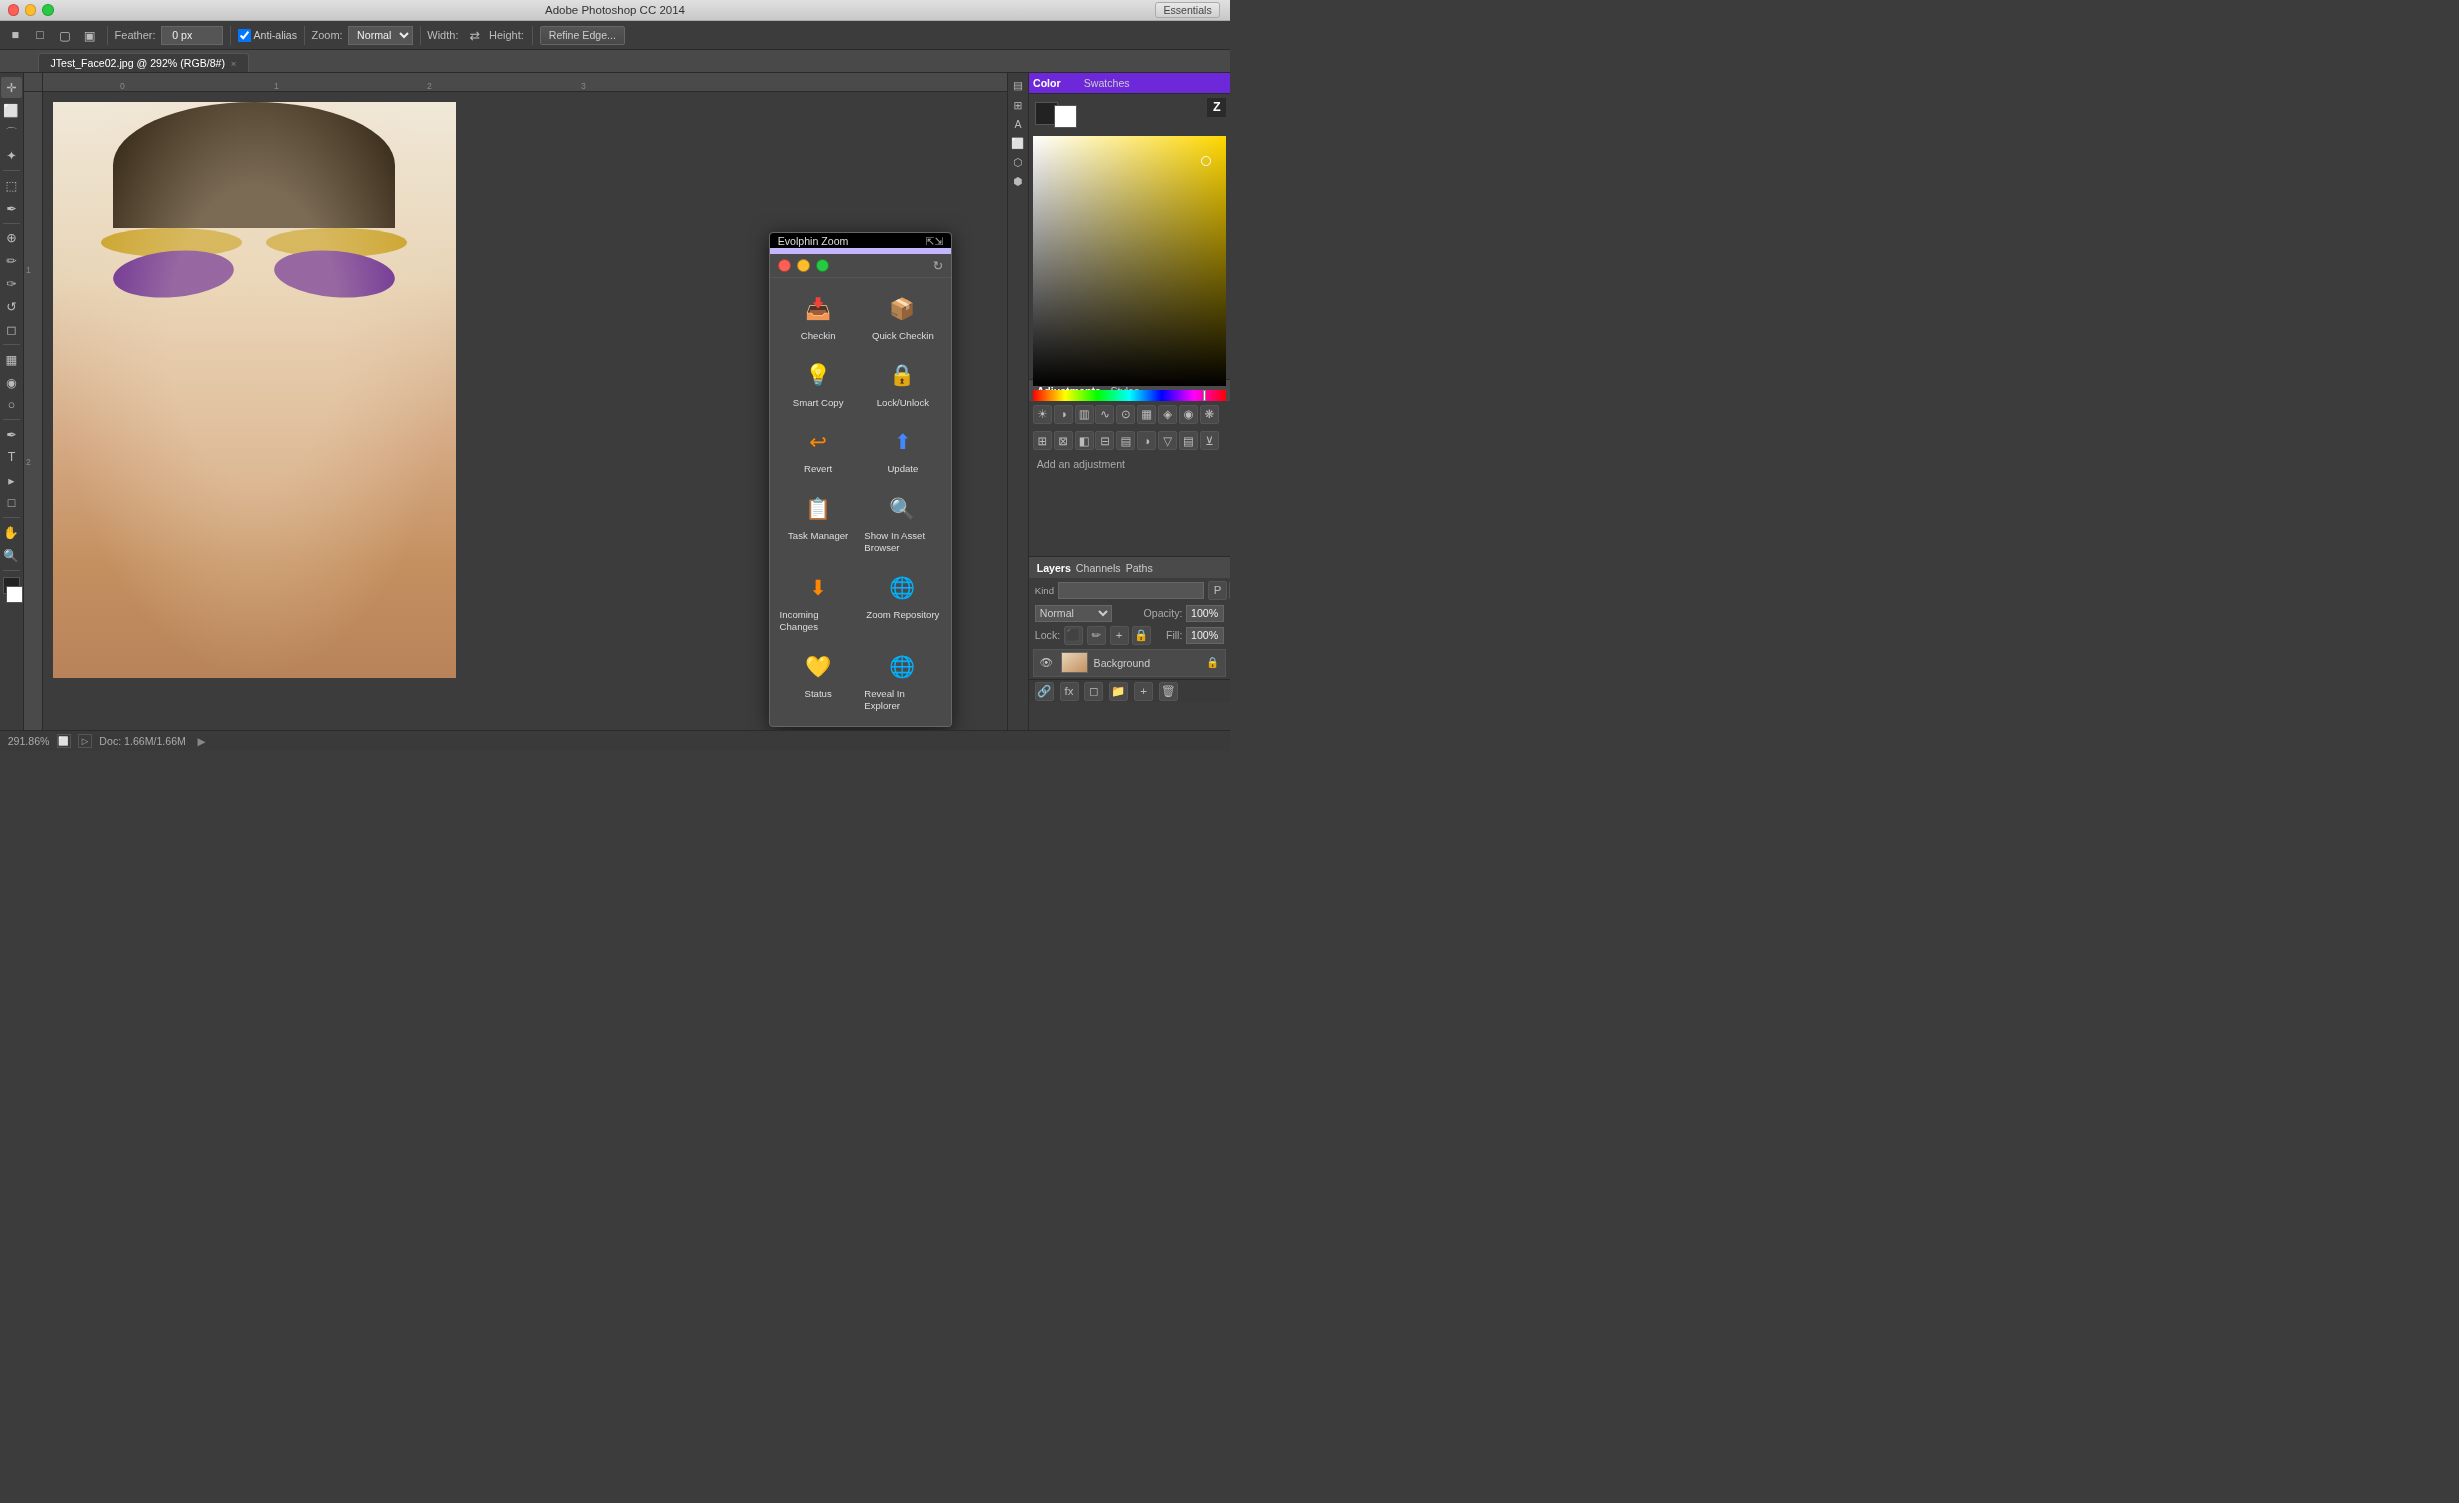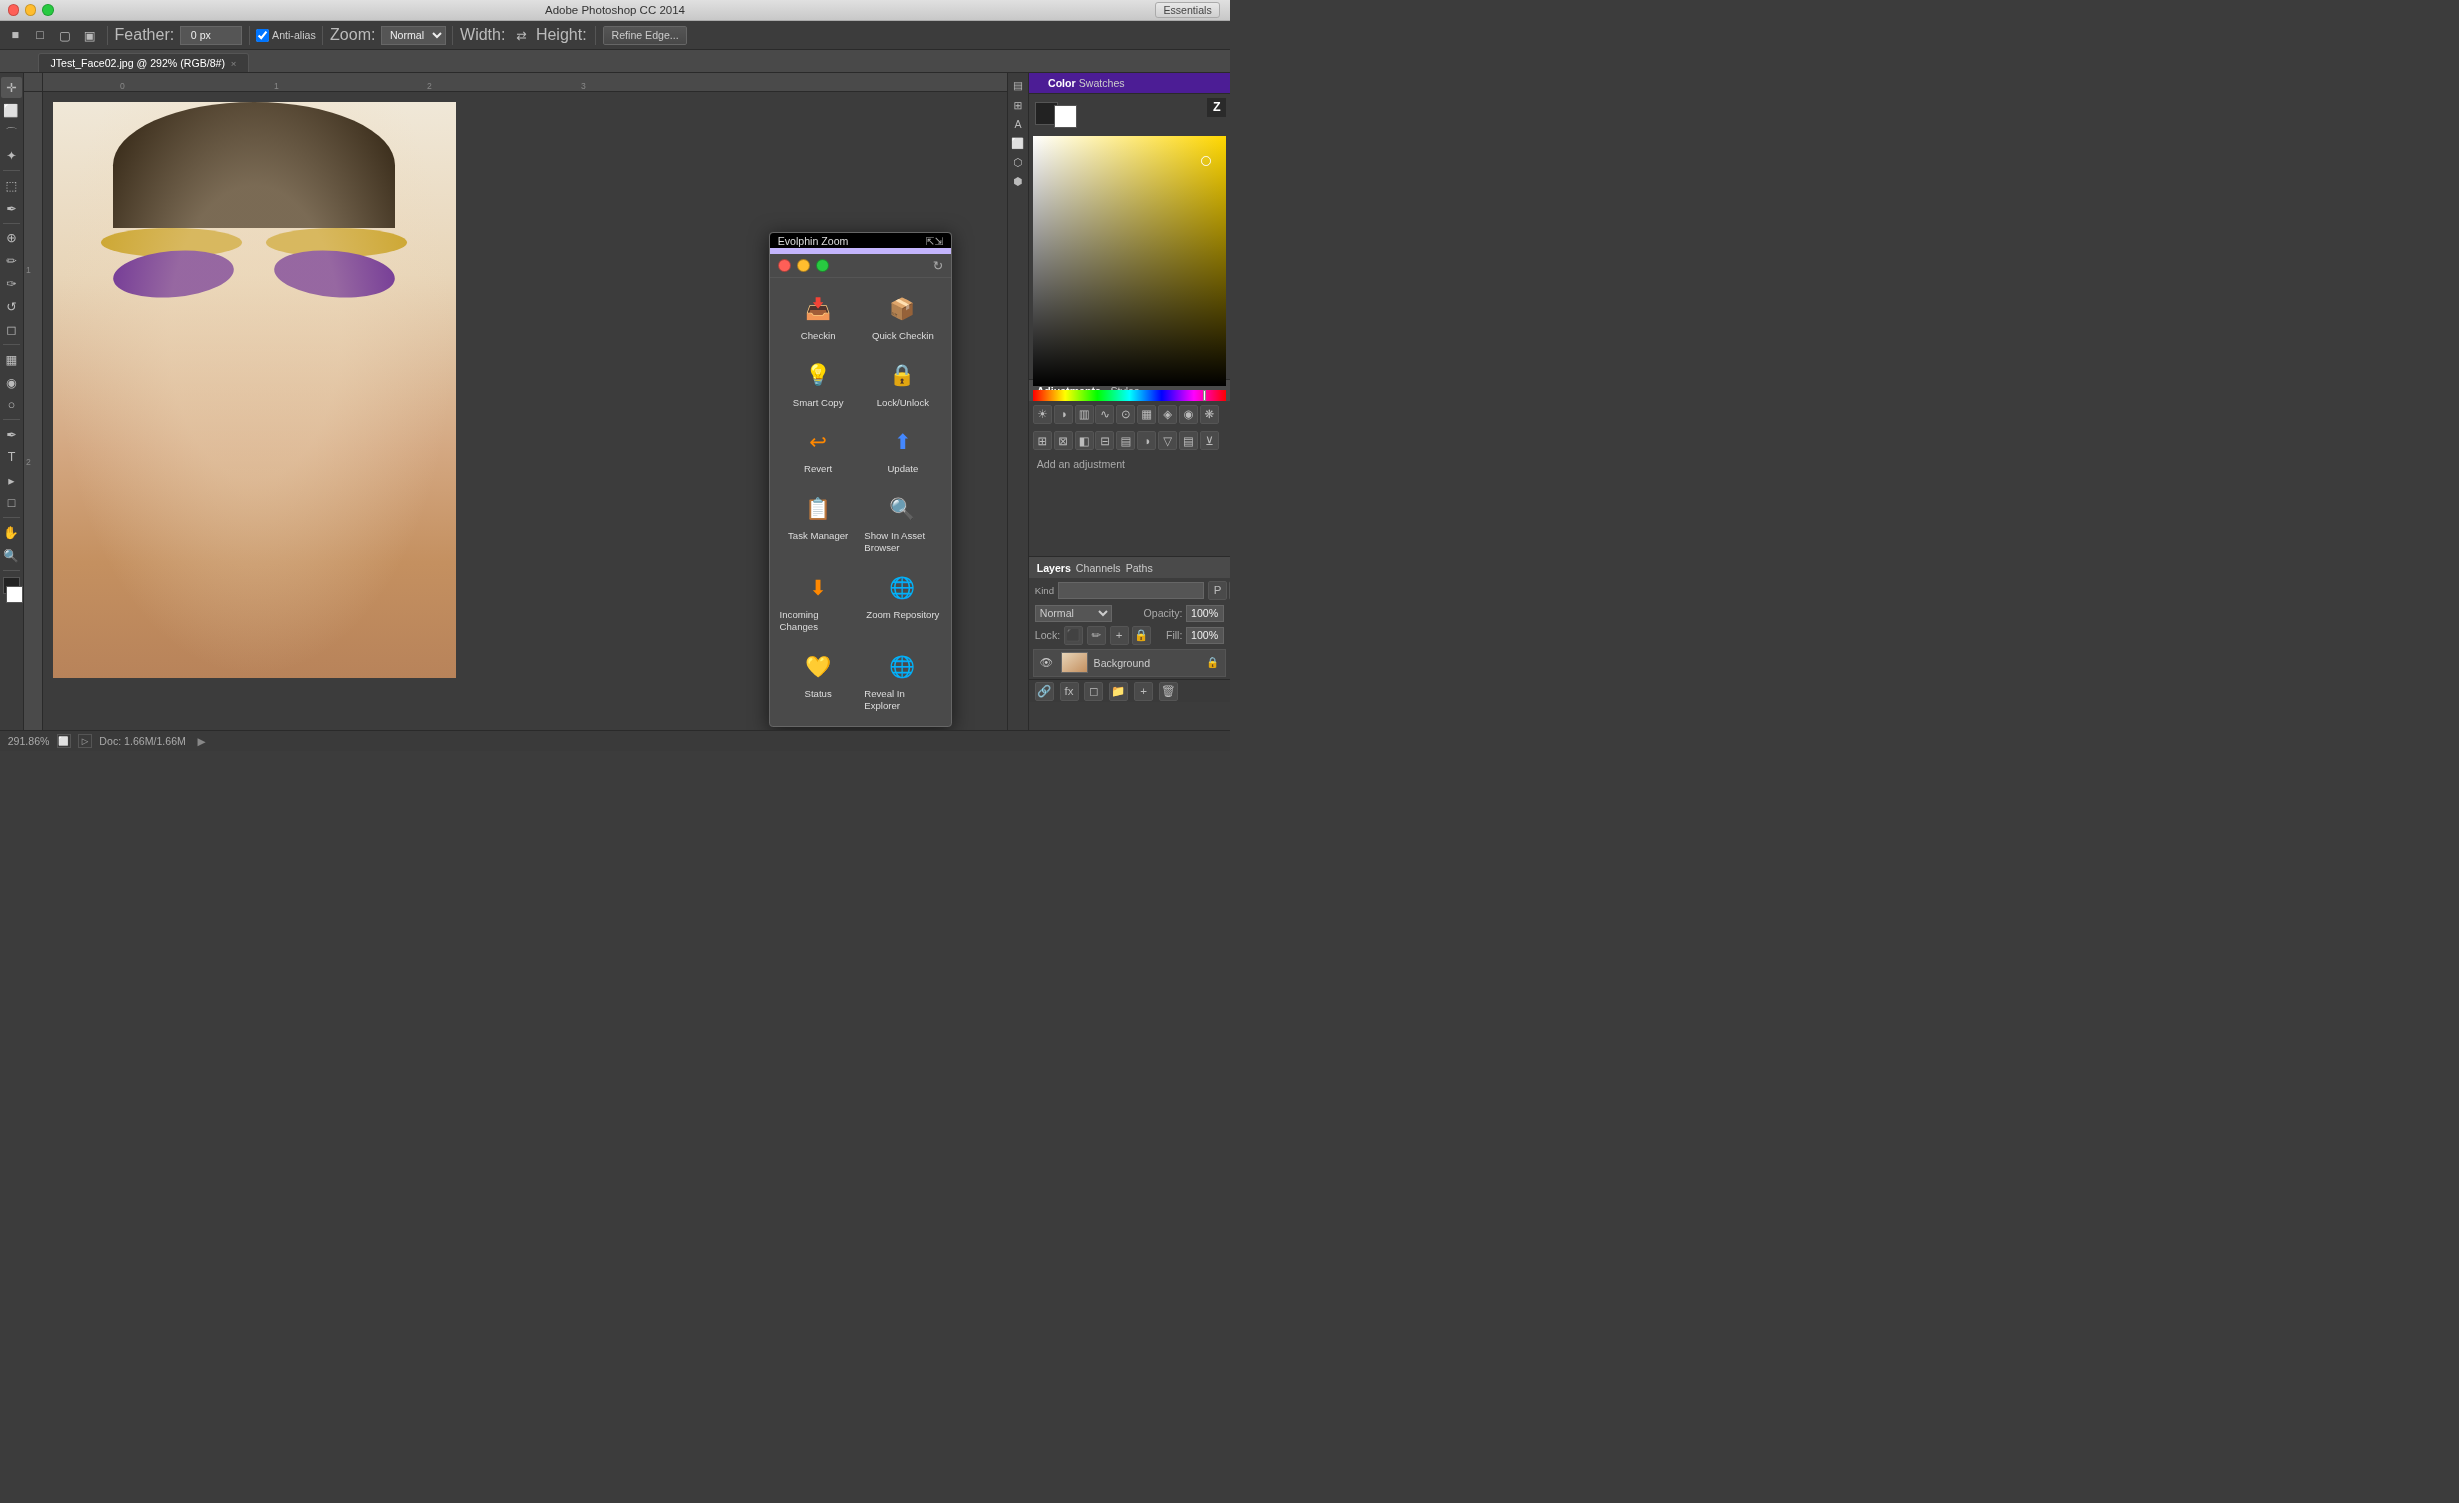--- a/index.html
+++ b/index.html
@@ -78,21 +78,21 @@
       cursor: pointer;
     }
     .toolbar-sep {
       width: 1px;
       height: 19px;
       background: #555;
       margin: 0 2.9px;
     }
     .toolbar-label {
       color: #bbb;
-      font-size: 16px;
+      font-size: 11px;
       margin-right: 1.9px;
     }
     .toolbar-input {
       background: #555;
       border: 1px solid #666;
       color: #eee;
       font-size: 10.6px;
       padding: 1px 10px;
       width: 62px;
       height: 19px;
@@ -319,26 +319,26 @@
       flex-direction: column;
     }
 
     
     #color-panel {
       height: 307px;
       border-bottom: 1px solid #2a2a2a;
     }
     .panel-header {
       height: 21px;
-      background: #4c1d95;
+      background: #6d28d9;
       border-bottom: 1px solid #2a2a2a;
       display: flex;
       align-items: center;
-      padding: 0 19px;
-      gap: 3px;
+      padding: 0 4px;
+      gap: 23px;
       font-size: 10.6px;
       color: #ccc;
       cursor: pointer;
     }
     .panel-header .active-tab {
       color: #fff;
       font-weight: bold;
     }
     #color-picker-area {
       height: 250px;

